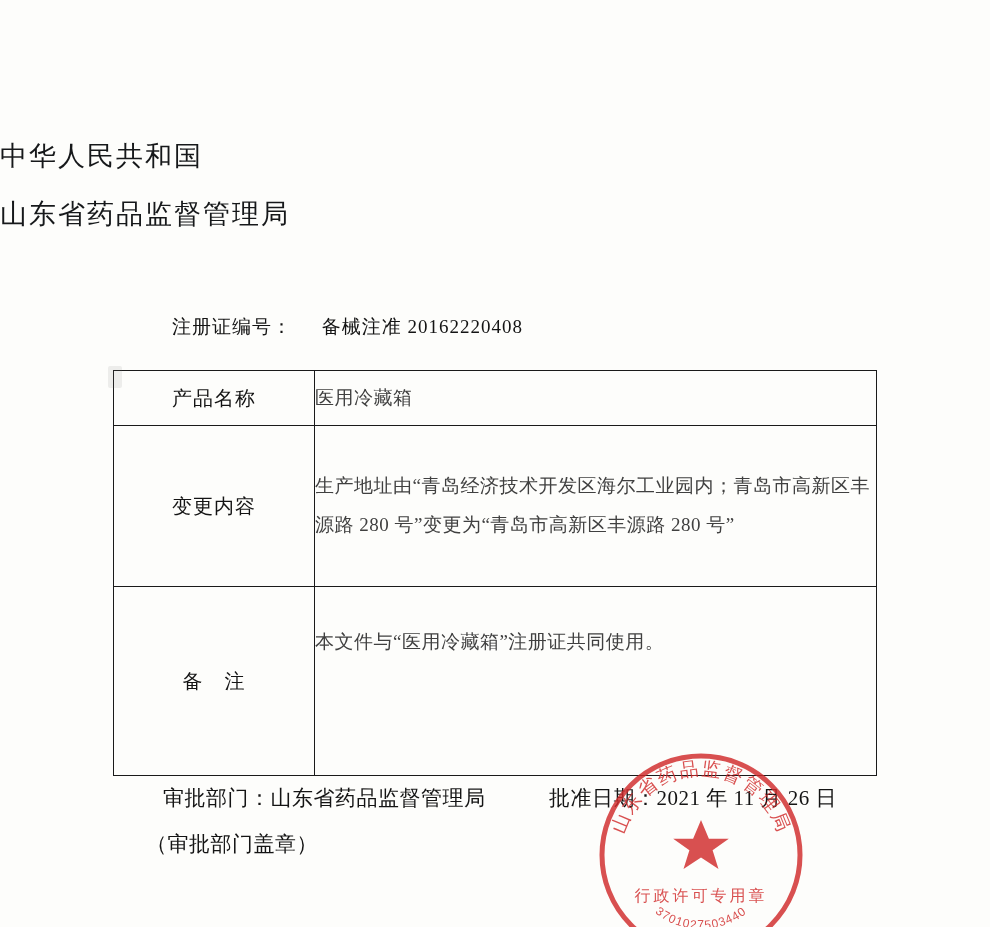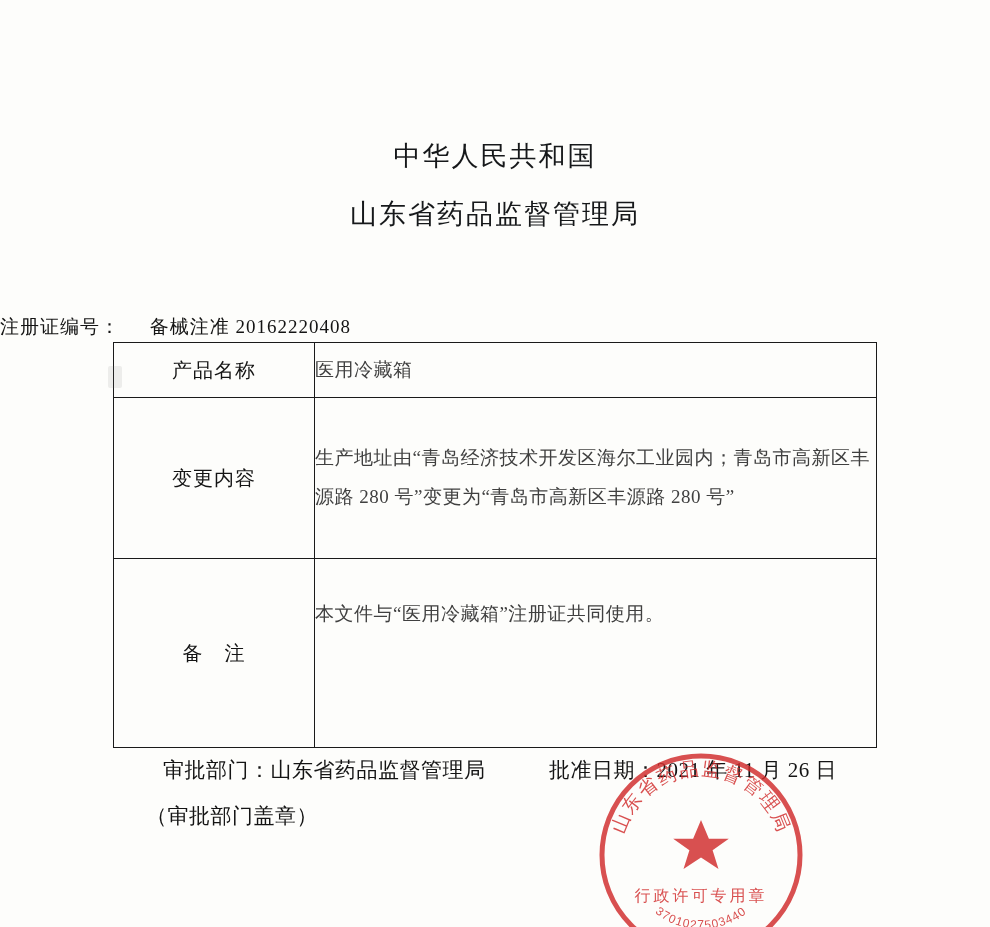--- a/index.html
+++ b/index.html
@@ -14,51 +14,52 @@
     color: #111;
     position: relative;
     overflow: hidden;
   }
   .page {
     position: relative;
     width: 990px;
     height: 927px;
   }
   .title-block {
-    text-align: center;
+    text-align: left;
     margin-top: 138px;
   }
   .title-line1 {
     font-size: 27px;
     letter-spacing: 2px;
     color: #16181a;
     font-weight: 500;
   }
   .title-line2 {
     font-size: 27px;
     letter-spacing: 2px;
     color: #16181a;
     margin-top: 22px;
     font-weight: 500;
   }
   .reg-no-row {
     margin-top: 82px;
+    padding-left: 172px;
     font-size: 19px;
     color: #141414;
     letter-spacing: 1px;
   }
   .reg-no-label {
     display: inline-block;
   }
   .reg-no-value {
     display: inline-block;
     margin-left: 24px;
   }
   table.doc-table {
-    margin-top: 2px;
+    margin-top: 30px;
     margin-left: 113px;
     width: 764px;
     border-collapse: collapse;
     table-layout: fixed;
   }
   table.doc-table td {
     border: 1px solid #1a1a1a;
     vertical-align: middle;
     padding: 0;
   }

